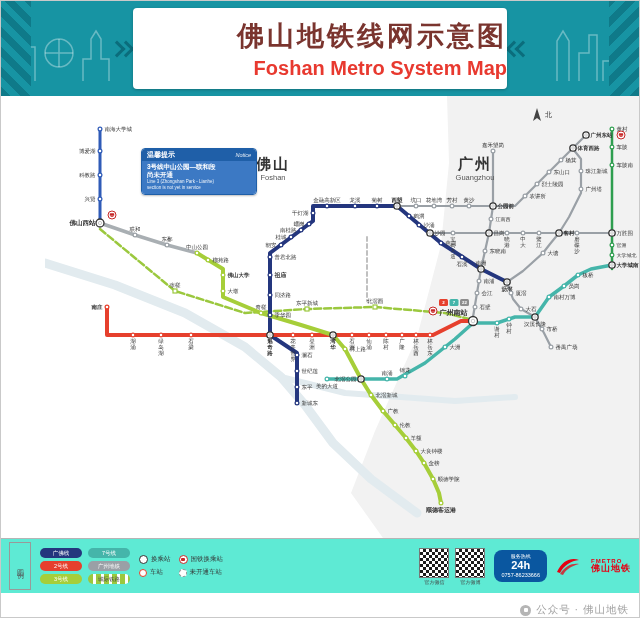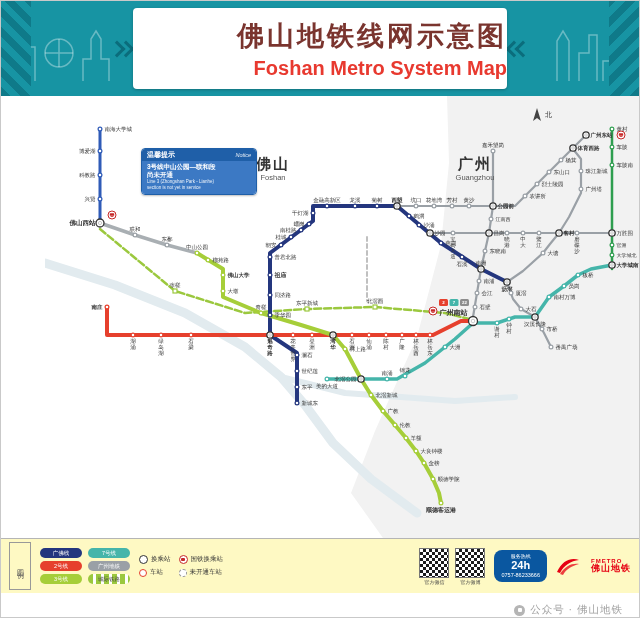--- a/index.html
+++ b/index.html
@@ -22,21 +22,21 @@
   .map{position:absolute;top:95px;left:0;width:640px;height:450px;background:#fff;margin-left:44px;}
   .map svg{font-family:inherit}
   .notice{position:absolute;left:96px;top:52px;width:114px;border:1px solid #1f5fa8;border-radius:4px;overflow:hidden;
           box-shadow:0 1px 2px rgba(0,0,0,.25);}
   .notice-hd{background:#1f5fa8;color:#fff;display:flex;justify-content:space-between;align-items:center;padding:1px 5px;}
   .notice-hd .t{font-size:7px;font-weight:bold}.notice-hd .en{font-size:5.5px;font-style:italic;opacity:.9}
   .notice-bd{background:#3c79c4;color:#fff;padding:2px 5px 3px 5px;}
   .nb1{font-size:6.5px;font-weight:bold;line-height:1.25}
   .nb2{font-size:4.5px;opacity:.9;line-height:1.25}
   
-  .legend{position:absolute;top:537px;left:0;right:0;height:55px;border-top:1px solid #b5b5b5;background:#fef9c3;
+  .legend{position:absolute;top:537px;left:0;right:0;height:55px;border-top:1px solid #b5b5b5;background:#5eead4;
           display:flex;align-items:center;gap:9px;padding:0 8px;box-sizing:border-box;}
   .fare{width:20px;height:46px;border:1px solid #999;display:flex;align-items:center;justify-content:center;flex:none}
   .fare span{writing-mode:vertical-rl;font-size:7px;letter-spacing:2px;color:#555}
   .lgd-lines{display:grid;grid-template-columns:auto auto;gap:3px 6px;flex:none}
   .chip{height:10px;min-width:34px;border-radius:5px;color:#fff;font-size:5.5px;display:flex;align-items:center;
         justify-content:center;padding:0 4px;white-space:nowrap}
   .lgd-syms{display:grid;grid-template-columns:auto auto;gap:4px 8px;flex:none}
   .sym{display:flex;align-items:center;gap:3px;font-size:6.5px;color:#333;white-space:nowrap}
   .si{display:inline-block;box-sizing:border-box;flex:none}
   .si-interchange{width:9px;height:9px;border:1.6px solid #333;border-radius:50%;background:#fff}
@@ -49,21 +49,21 @@
       background-size:6px 6px}
   .qrcap{font-size:5px;color:#444}
   .hotline{background:#0a57a0;color:#fff;border-radius:8px;padding:3px 7px;text-align:center;line-height:1.2;flex:none}
   .hl-label{font-size:5px}.hl-badge{font-size:11px;font-weight:bold}.hl-num{font-size:5.5px}
   .logo{display:flex;align-items:center;gap:11px;flex:none}
   .logo-texts{display:flex;flex-direction:column;line-height:1.1}
   .logo-en{font-size:6px;font-weight:bold;color:#e60012;letter-spacing:1px}
   .logo-zh{font-size:9px;font-weight:bold;color:#e60012;letter-spacing:1px}
   
   .bottombar{position:absolute;top:600px;left:0;right:0;height:18px;background:#fff;display:flex;align-items:center;
-             justify-content:flex-end;gap:5px;padding-right:16px;box-sizing:border-box}
+             justify-content:flex-end;gap:5px;padding-right:10px;box-sizing:border-box}
   .wm-icon{width:11px;height:11px;border-radius:50%;background:#b5b5b5;position:relative;flex:none}
   .wm-icon::after{content:"";position:absolute;left:3.5px;top:3.5px;width:4px;height:4px;background:#fff;border-radius:1px}
   .wm-text{font-size:10.5px;color:#a3a3a3;letter-spacing:1px}
 </style>
 </head>
 <body>
 
 <div class="page">
 
   <div class="header">

